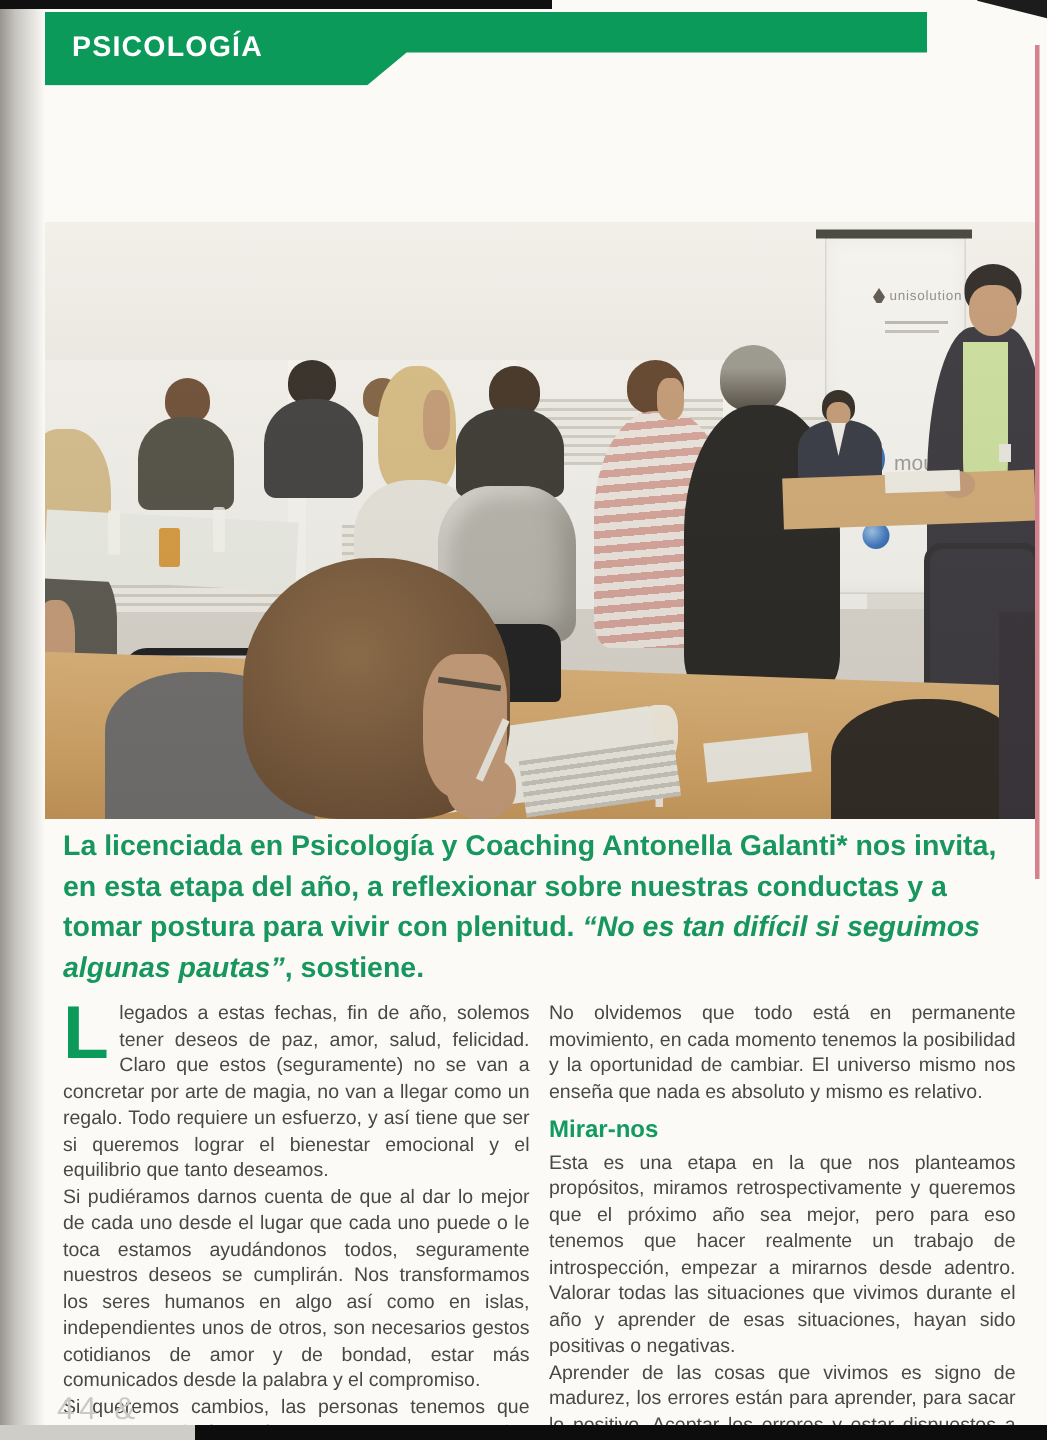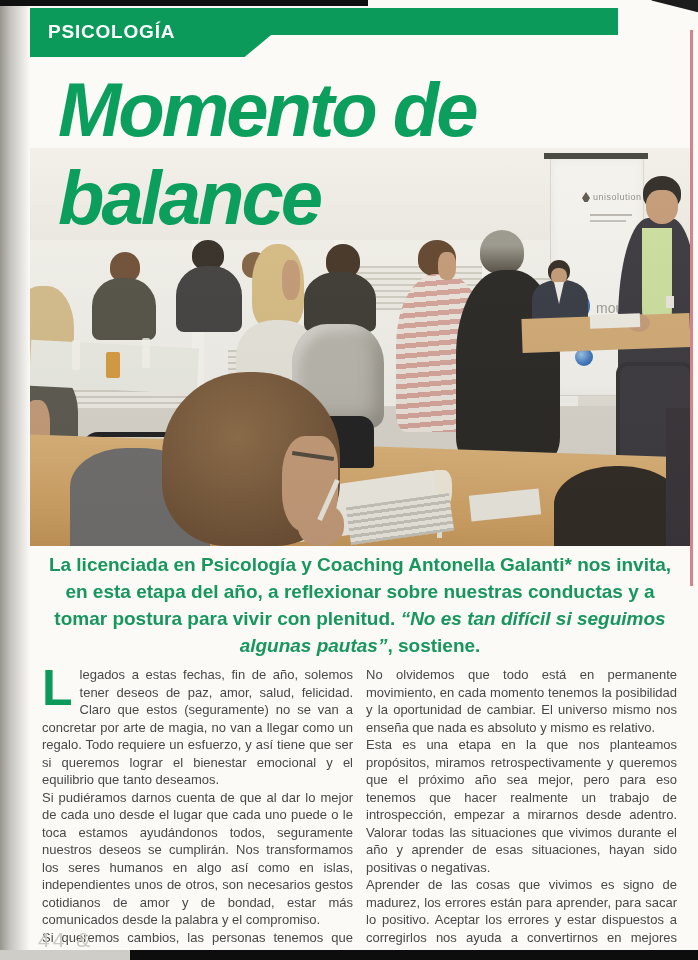--- a/index.html
+++ b/index.html
@@ -78,24 +78,20 @@
 </style>
 </head>
 <body>
 
 <div class="page">
 
   <div class="abs band">
     <div class="abs band-label">PSICOLOGÍA</div>
   </div>
 
-  <h1 class="abs title" style="margin:0;">
-    <span>Momento de</span>
-    <span>balance</span>
-  </h1>
 
   <div class="abs photo">
     <div class="abs windows"></div>
     <div class="abs wallstrip"></div>
     <div class="abs blind" style="left:0;top:200px;width:160px;height:60px;"></div>
     <div class="abs blind" style="left:198px;top:202px;width:104px;height:52px;"></div>
     <div class="abs blind" style="left:300px;top:118px;width:152px;height:44px;"></div>
     <div class="abs blind" style="left:432px;top:130px;width:88px;height:46px;"></div>
     <div class="abs mullion" style="left:162px;top:92px;width:12px;height:170px;"></div>
     <div class="abs mullion" style="left:304px;top:92px;width:10px;height:170px;"></div>
@@ -171,30 +167,31 @@
     <div class="abs fg skin" style="left:252px;top:288px;width:56px;height:96px;border-radius:40% 30% 40% 40%;"></div>
     <div class="abs fg" style="left:262px;top:306px;width:42px;height:4px;background:#4a4338;transform:rotate(8deg);"></div>
     <div class="abs fg skin" style="left:268px;top:356px;width:46px;height:42px;border-radius:45%;"></div>
     <div class="abs fg" style="left:296px;top:330px;width:5px;height:44px;background:#efede6;transform:rotate(24deg);"></div>
     <div class="abs fg" style="left:524px;top:318px;width:128px;height:80px;background:#26211c;border-radius:48% 48% 0 0;"></div>
     <div class="abs fg" style="left:636px;top:260px;width:24px;height:138px;background:#2f2b33;"></div>
 
     <div class="abs overlay"></div>
   </div>
 
-  <p class="abs lead" style="margin:0;text-align:center;"><span>La licenciada en Psicología y Coaching Antonella Galanti* nos invita, en esta etapa del año, a reflexionar sobre nuestras conductas y a tomar postura para vivir con plenitud. </span><span class="q">“No es tan difícil si seguimos algunas pautas”</span><span>, sostiene.</span></p>
+  <p class="abs lead" style="margin:0;"><span>La licenciada en Psicología y Coaching Antonella Galanti* nos invita, en esta etapa del año, a reflexionar sobre nuestras conductas y a tomar postura para vivir con plenitud. </span><span class="q">“No es tan difícil si seguimos algunas pautas”</span><span>, sostiene.</span></p>
 
   <div class="abs body-cols">
     <div class="col">
       <p><span class="dropcap">L</span><span>legados a estas fechas, fin de año, solemos tener deseos de paz, amor, salud, felicidad. Claro que estos (seguramente) no se van a concretar por arte de magia, no van a llegar como un regalo. Todo requiere un esfuerzo, y así tiene que ser si queremos lograr el bienestar emocional y el equilibrio que tanto deseamos.</span></p>
       <p>Si pudiéramos darnos cuenta de que al dar lo mejor de cada uno desde el lugar que cada uno puede o le toca estamos ayudándonos todos, seguramente nuestros deseos se cumplirán. Nos transformamos los seres humanos en algo así como en islas, independientes unos de otros, son necesarios gestos cotidianos de amor y de bondad, estar más comunicados desde la palabra y el compromiso.</p>
       <p>Si queremos cambios, las personas tenemos que cambiar en el día a día, si seguimos repitiendo las mismas actitudes, conductas, rituales, nada nuevo habrá bajo el sol, es más de lo mismo. Cambiemos hábitos negativos por buenos hábitos de vida, por buenas actitudes.</p>
     </div>
     <div class="col">
       <p>No olvidemos que todo está en permanente movimiento, en cada momento tenemos la posibilidad y la oportunidad de cambiar. El universo mismo nos enseña que nada es absoluto y mismo es relativo.</p>
+      <h3 class="subhead">Mirar-nos</h3>
       <p>Esta es una etapa en la que nos planteamos propósitos, miramos retrospectivamente y queremos que el próximo año sea mejor, pero para eso tenemos que hacer realmente un trabajo de introspección, empezar a mirarnos desde adentro. Valorar todas las situaciones que vivimos durante el año y aprender de esas situaciones, hayan sido positivas o negativas.</p>
       <p>Aprender de las cosas que vivimos es signo de madurez, los errores están para aprender, para sacar lo positivo. Aceptar los errores y estar dispuestos a corregirlos nos ayuda a convertirnos en mejores personas.</p>
 
     </div>
   </div>
 
   <div class="abs pagenum">44 &amp;</div>
 
   <div class="abs gutter"></div>
   <div class="abs top-black"></div>

